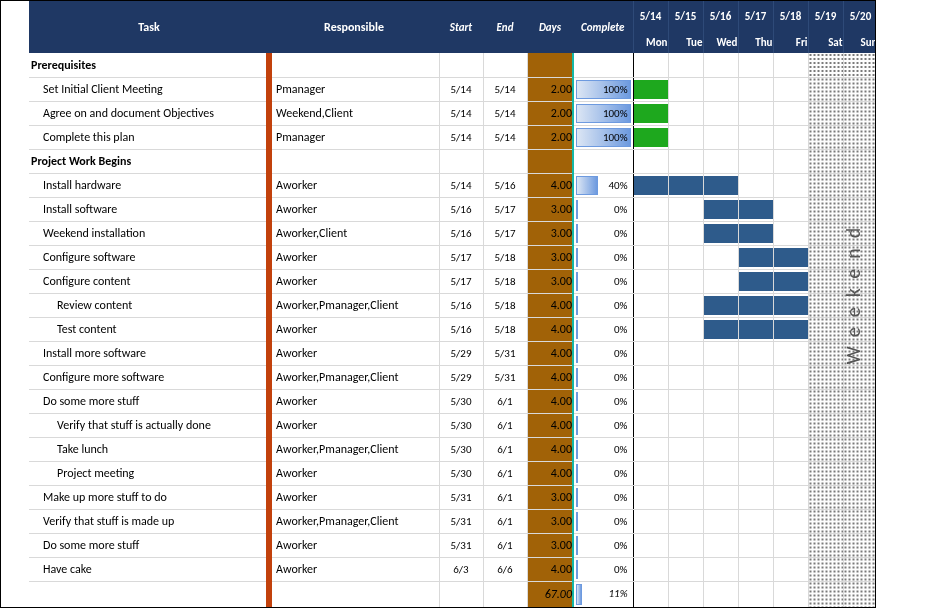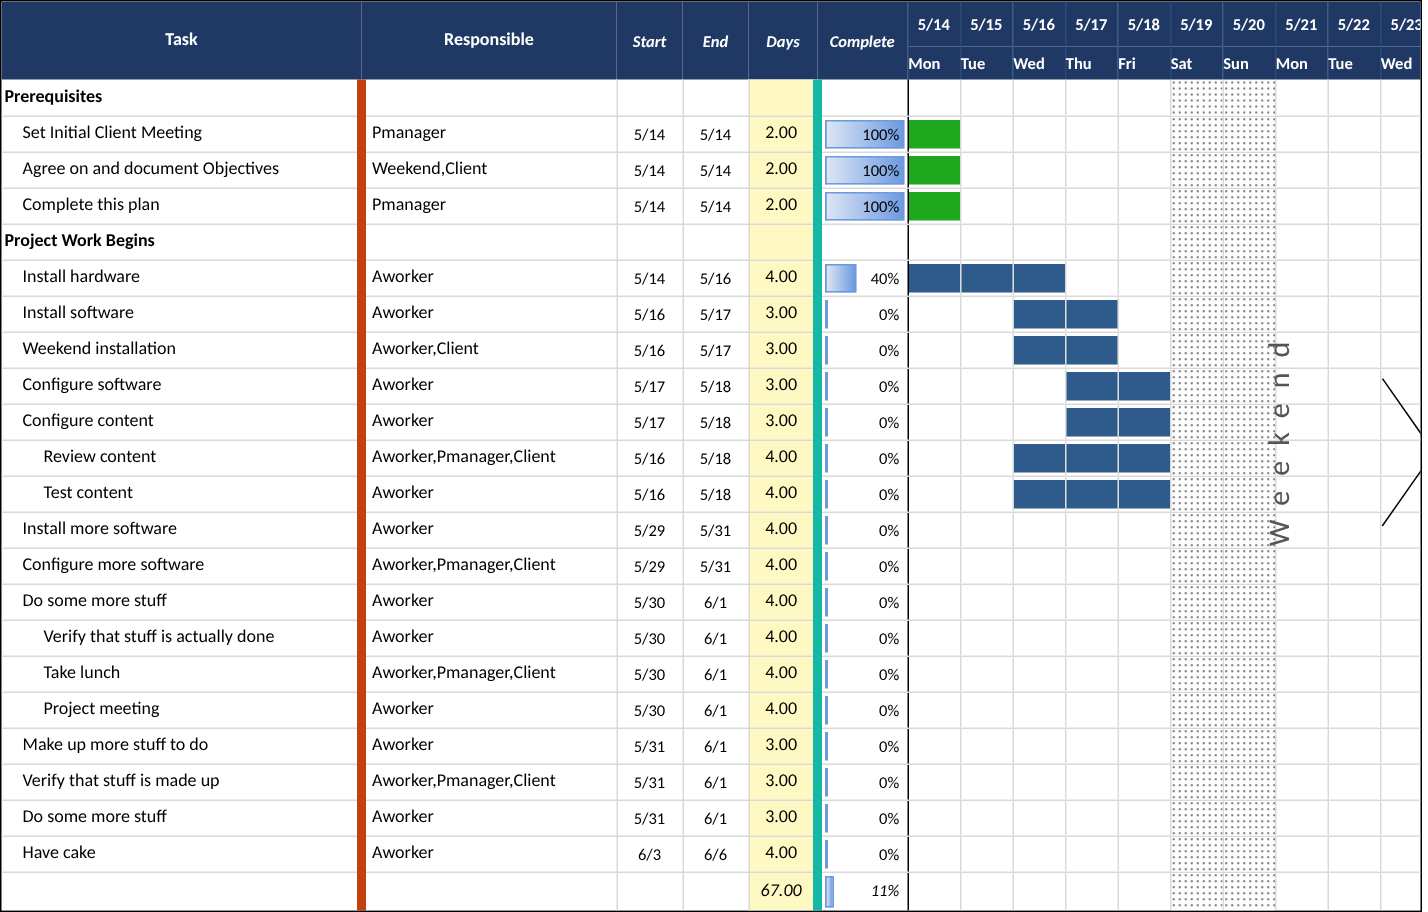--- a/index.html
+++ b/index.html
@@ -4,50 +4,51 @@
 <style>
   * { box-sizing: border-box; }
   body {
     margin: 0;
     font-family: Calibri, Arial, sans-serif;
     font-size: 12px;
     color: #000;
     background: #fff;
   }
   .sheet {
-    width: 948px;
+    width: 876px;
     height: 608px;
     border: 1.5px solid #000;
     overflow: hidden;
     position: relative;
+    padding-left: 28px;
   }
   table {
     border-collapse: collapse;
     width: 100%;
     table-layout: fixed;
   }
   th, td {
     padding: 0;
     vertical-align: middle;
     height: 24px;
   }
   
   thead tr.h1 th { background: #1f3864; color: #fff; font-weight: bold; height: 30px; }
   thead tr.h2 th { background: #1f3864; color: #fff; font-weight: bold; height: 22px; font-size:11px;}
   thead th.task { text-align: center; }
   thead th.resp { text-align: center; }
   thead th.mini { text-align: center; font-size: 11px; font-style: italic; }
   thead th.date { text-align: center; font-size: 11px; border-left:1px solid #2e4a78;}
-  thead th.dow  { text-align: left; font-size: 11px; border-left:1px solid #2e4a78;}
+  thead th.dow  { text-align: right; font-size: 11px; border-left:1px solid #2e4a78;}
   
   tbody td { border-bottom: 1px solid #d9d9d9; }
   td.task-col { padding-left: 4px; border-right:6px solid #c2410c;}
   td.resp-col { padding-left: 4px; border-right:1px solid #d9d9d9;}
   td.start-col, td.end-col { text-align: center; font-size:11px; border-right:1px solid #d9d9d9;}
-  td.days-col { text-align: center; background:#fef9c3; border-right:6px solid #14b8a6;}
+  td.days-col { text-align: right; background:#a16207; border-right:2px solid #14b8a6;}
   td.comp-col { position: relative; border-right:1.5px solid #000; padding:0;}
   .group td.task-col { font-weight: bold; padding-left: 2px;}
   .indent1 { padding-left: 14px !important; }
   .indent2 { padding-left: 28px !important; }
   
   .comp-wrap { position:absolute; inset:2px; }
   .comp-bar {
     position:absolute; left:0; top:0; bottom:0;
     background: linear-gradient(to right, #dce6f4, #6d9adf);
     border:1px solid #6d9adf;

